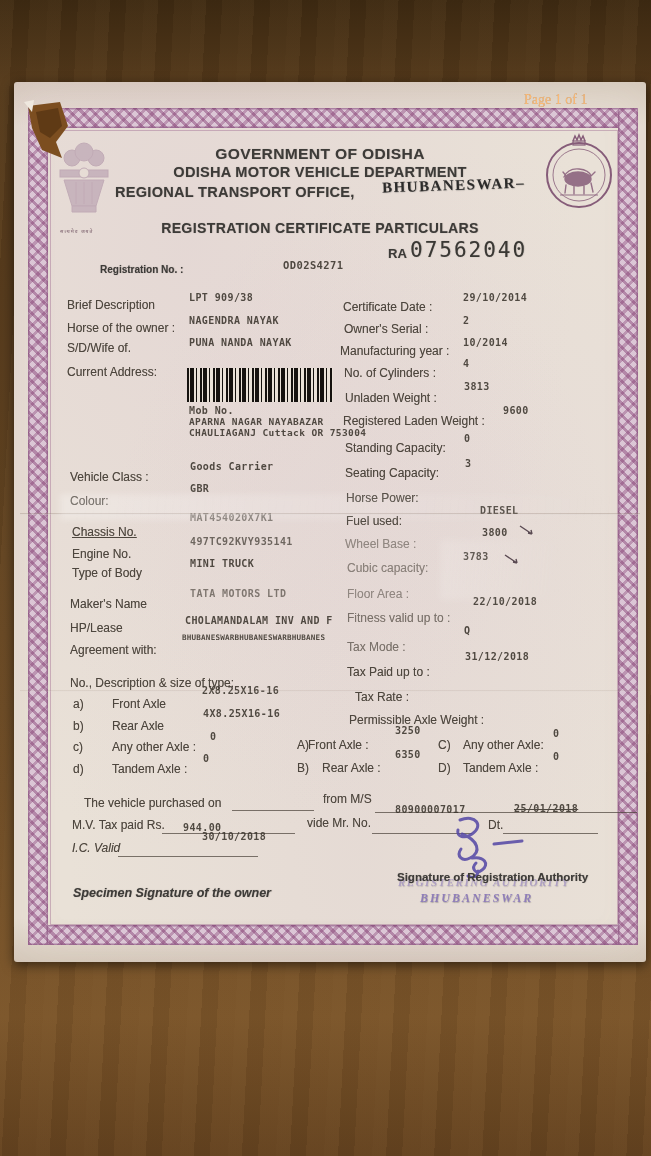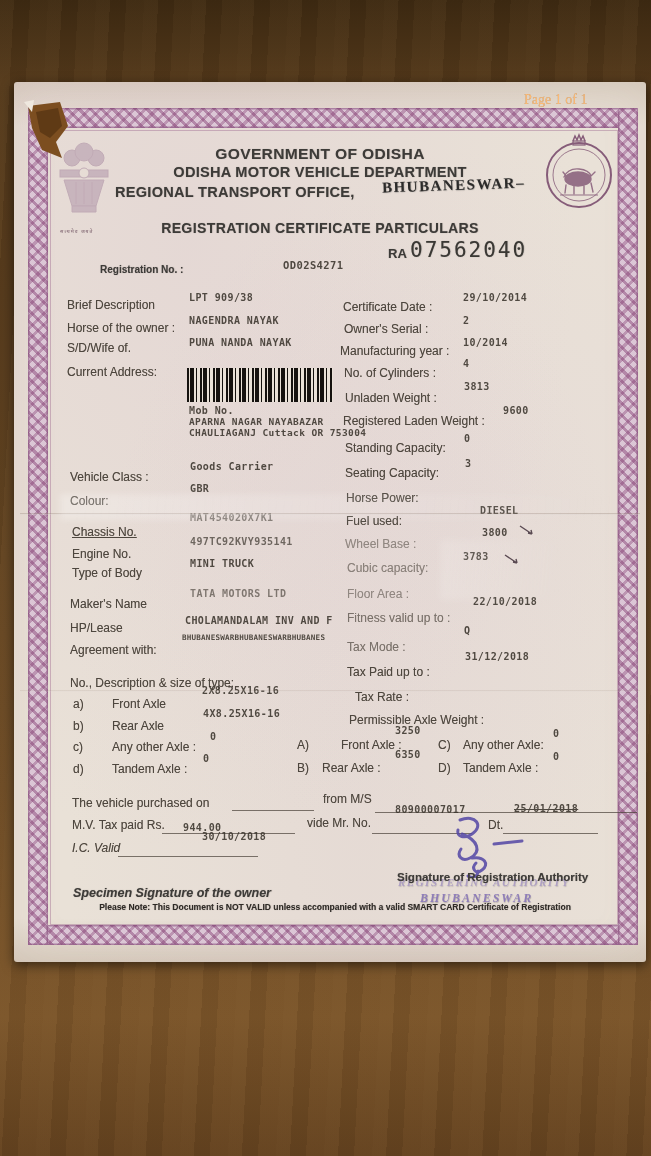--- a/index.html
+++ b/index.html
@@ -178,31 +178,31 @@
   <div class="l" style="left:73px;top:740px;">c)</div>
   <div class="l" style="left:112px;top:740px;">Any other Axle :</div>
   <div class="v" style="left:203px;top:753px;">0</div>
   <div class="l" style="left:73px;top:762px;">d)</div>
   <div class="l" style="left:112px;top:762px;">Tandem Axle :</div>
 
   <div class="l" style="left:349px;top:713px;">Permissible Axle Weight :</div>
   <div class="v" style="left:395px;top:725px;">3250</div>
   <div class="v" style="left:553px;top:728px;">0</div>
   <div class="l" style="left:297px;top:738px;">A)</div>
-  <div class="l" style="left:341px;top:738px;">Front Axle :</div>
+  <div class="l" style="left:308px;top:738px;">Front Axle :</div>
   <div class="l" style="left:438px;top:738px;">C)</div>
   <div class="l" style="left:463px;top:738px;">Any other Axle:</div>
   <div class="v" style="left:395px;top:749px;">6350</div>
   <div class="v" style="left:553px;top:751px;">0</div>
   <div class="l" style="left:297px;top:761px;">B)</div>
   <div class="l" style="left:322px;top:761px;">Rear Axle :</div>
   <div class="l" style="left:438px;top:761px;">D)</div>
   <div class="l" style="left:463px;top:761px;">Tandem Axle :</div>
 
-  <div class="l" style="left:72px;top:796px;">The vehicle purchased on</div>
+  <div class="l" style="left:84px;top:796px;">The vehicle purchased on</div>
   <div class="uline" style="left:232px;top:810px;width:82px;"></div>
   <div class="l" style="left:323px;top:792px;">from M/S</div>
   <div class="uline" style="left:375px;top:812px;width:262px;"></div>
   <div class="v" style="left:395px;top:804px;">80900007017</div>
   <div class="v" style="left:514px;top:803px;text-decoration:line-through;">25/01/2018</div>
   <div class="v" style="left:183px;top:806px;margin-top:16px;">944.00</div>
   <div class="l" style="left:72px;top:818px;">M.V. Tax paid Rs.</div>
   <div class="uline" style="left:162px;top:833px;width:133px;"></div>
   <div class="l" style="left:307px;top:816px;">vide Mr. No.</div>
   <div class="uline" style="left:372px;top:833px;width:100px;"></div>
@@ -219,21 +219,20 @@
       <path d="M34 42 C46 40 52 48 44 54 C37 59 33 52 38 47"></path>
       <path d="M40 55 C40 61 34 63 30 60"></path>
       <path d="M56 28 L84 25"></path>
     </g>
   </svg>
 
   <div class="stamp purple" style="left:398px;top:876px;font-size:11px;font-style:italic;letter-spacing:1.5px;opacity:.45;">REGISTERING AUTHORITY</div>
   <div class="hdr" style="left:397px;top:871px;font-size:11.5px;">Signature of Registration Authority</div>
   <div class="stamp purple" style="left:420px;top:891px;font-size:12px;font-style:italic;letter-spacing:2px;opacity:.7;">BHUBANESWAR</div>
   <div class="hdr" style="left:73px;top:886px;font-size:12.5px;font-style:italic;">Specimen Signature of the owner</div>
-  <div class="hdr" style="left:95px;top:902px;width:480px;text-align:center;font-size:8.5px;color:#2e2a26;">Please Note: This Document is NOT VALID unless accompanied with a valid SMART CARD Certificate of Registration</div>
 
   <div class="crease" style="top:513px;"></div>
   <div class="crease" style="top:690px;opacity:.45;"></div>
   <div class="glare" style="left:60px;top:494px;width:560px;height:26px;"></div>
   <div class="glare" style="left:440px;top:540px;width:120px;height:60px;opacity:.5;"></div>
   <svg style="position:absolute;left:518px;top:524px;" width="20" height="14">
     <path d="M2 2 L14 10 M14 10 L10 9 M14 10 L13 6" stroke="#5a4a52" stroke-width="1.4" fill="none"></path>
   </svg>
   <svg style="position:absolute;left:503px;top:553px;" width="20" height="14">
     <path d="M2 2 L14 10 M14 10 L10 9 M14 10 L13 6" stroke="#5a4a52" stroke-width="1.4" fill="none"></path>

